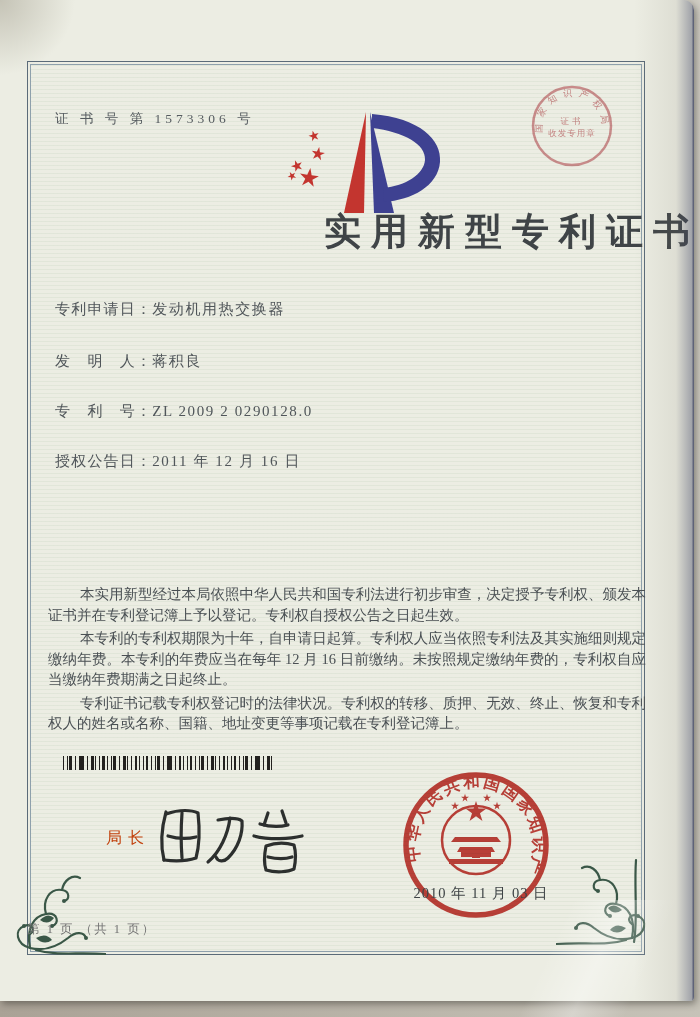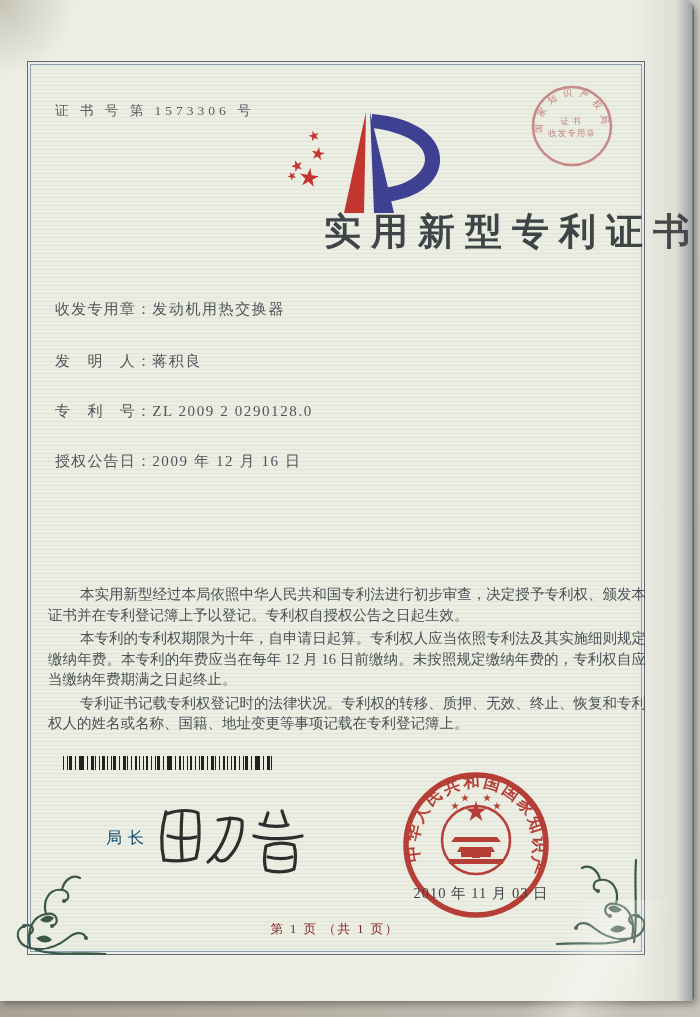--- a/index.html
+++ b/index.html
@@ -31,51 +31,51 @@
   }
   .frame{
     position:absolute;left:27px;top:61px;width:616px;height:892px;
     border:1.5px solid #5b6b79;
   }
   .frame-inner{
     position:absolute;inset:2px;border:1.5px solid #8ea0ac;
     background:repeating-linear-gradient(180deg, rgba(125,165,125,.10) 0 1px, rgba(125,165,125,0) 1px 4px);
   }
   .cert-no{
-    position:absolute;left:55px;top:102px;font-size:13.5px;color:#565c60;letter-spacing:4px;
+    position:absolute;left:55px;top:110px;font-size:13.5px;color:#565c60;letter-spacing:4px;
   }
   .logo{position:absolute;left:280px;top:110px;}
   .title{
     position:absolute;left:20px;top:207px;width:680px;text-align:right;
     font-size:37px;font-weight:600;color:#3f4447;letter-spacing:10px;
   }
   .field{position:absolute;left:55px;font-size:15px;color:#50565a;letter-spacing:1.2px;white-space:nowrap;}
   .field .val{letter-spacing:1.6px;}
   .paras{
     position:absolute;left:48px;top:584px;width:598px;
     font-size:14.5px;line-height:20.5px;color:#4a5054;text-align:justify;
   }
   .paras p{margin:0 0 3px 0;text-indent:2.2em;}
   .barcode{
     position:absolute;left:63px;top:756px;width:210px;height:14px;
     background-image:
       repeating-linear-gradient(90deg,#23211f 0 1.5px,rgba(0,0,0,0) 1.5px 4px),
       repeating-linear-gradient(90deg,rgba(0,0,0,0) 0 6px,#23211f 6px 8.5px,rgba(0,0,0,0) 8.5px 11px);
   }
-  .director{position:absolute;left:106px;top:828px;font-size:16px;color:#0c4a6e;letter-spacing:6px;}
+  .director{position:absolute;left:106px;top:828px;font-size:16px;color:#c2410c;letter-spacing:6px;}
   .signature{position:absolute;left:150px;top:796px;}
   .seal{position:absolute;left:391px;top:760px;mix-blend-mode:multiply;opacity:.93;}
   .seal-date{
     position:absolute;left:406px;top:884px;width:150px;text-align:center;
     font-size:14.5px;color:#3e4346;letter-spacing:1px;z-index:5;white-space:nowrap;
   }
   .top-stamp{position:absolute;left:522px;top:76px;filter:blur(.4px);mix-blend-mode:multiply;opacity:.8;}
   .footer{
-    position:absolute;left:27px;top:921px;width:616px;text-align:center;
-    font-size:12.5px;color:#7f1d1d;letter-spacing:2px;
+    position:absolute;left:27px;top:921px;width:616px;
+    font-size:12.5px;color:#737373;letter-spacing:2px;
   }
   .flourish{position:absolute;}
 </style>
 </head>
 <body>
 
 <div class="page">
 
   <div class="frame">
     <div class="frame-inner"></div>
@@ -96,24 +96,24 @@
       <use href="#star" transform="translate(34,26) scale(0.55) rotate(-15)"></use>
       <use href="#star" transform="translate(38,44) scale(0.7) rotate(10)"></use>
       <use href="#star" transform="translate(17,56) scale(0.6) rotate(-20)"></use>
       <use href="#star" transform="translate(29,68) scale(1.0) rotate(8)"></use>
       <use href="#star" transform="translate(12,66) scale(0.45) rotate(-30)"></use>
     </g>
   </svg>
 
   <div class="title">实用新型专利证书</div>
 
-  <div class="field" style="top:300px"><span>收发专用章：</span><span class="val">发动机用热交换器</span></div>
+  <div class="field" style="top:300px"><span>专利申请日：</span><span class="val">发动机用热交换器</span></div>
   <div class="field" style="top:352px"><span>发　明　人：</span><span class="val">蒋积良</span></div>
   <div class="field" style="top:402px"><span>专　利　号：</span><span class="val">ZL 2009 2 0290128.0</span></div>
-  <div class="field" style="top:452px"><span>授权公告日：</span><span class="val">2009 年 12 月 16 日</span></div>
+  <div class="field" style="top:452px"><span>授权公告日：</span><span class="val">2011 年 12 月 16 日</span></div>
 
   <div class="paras">
     <p>本实用新型经过本局依照中华人民共和国专利法进行初步审查，决定授予专利权、颁发本证书并在专利登记簿上予以登记。专利权自授权公告之日起生效。</p>
     <p>本专利的专利权期限为十年，自申请日起算。专利权人应当依照专利法及其实施细则规定缴纳年费。本专利的年费应当在每年 12 月 16 日前缴纳。未按照规定缴纳年费的，专利权自应当缴纳年费期满之日起终止。</p>
     <p>专利证书记载专利权登记时的法律状况。专利权的转移、质押、无效、终止、恢复和专利权人的姓名或名称、国籍、地址变更等事项记载在专利登记簿上。</p>
   </div>
 
   <div class="barcode"></div>
 
   <div class="director">局长</div>

